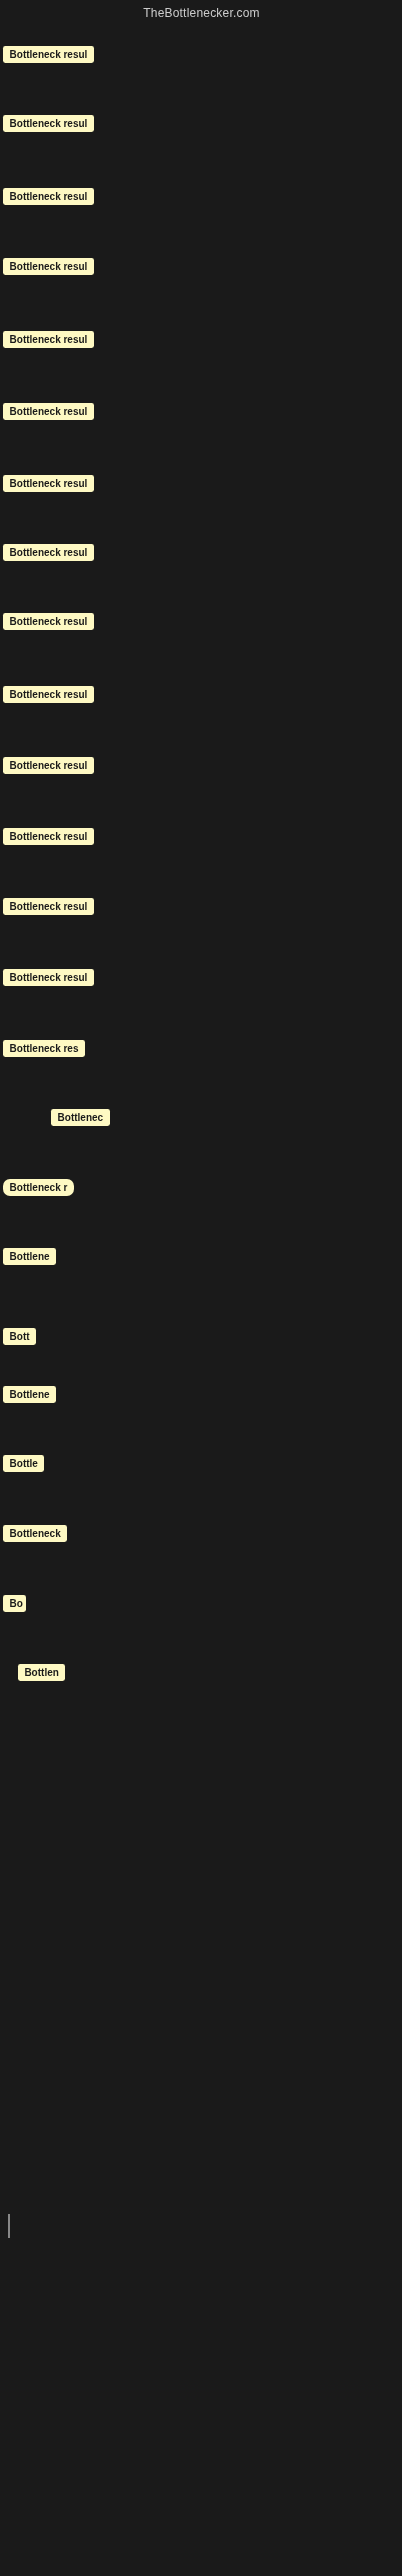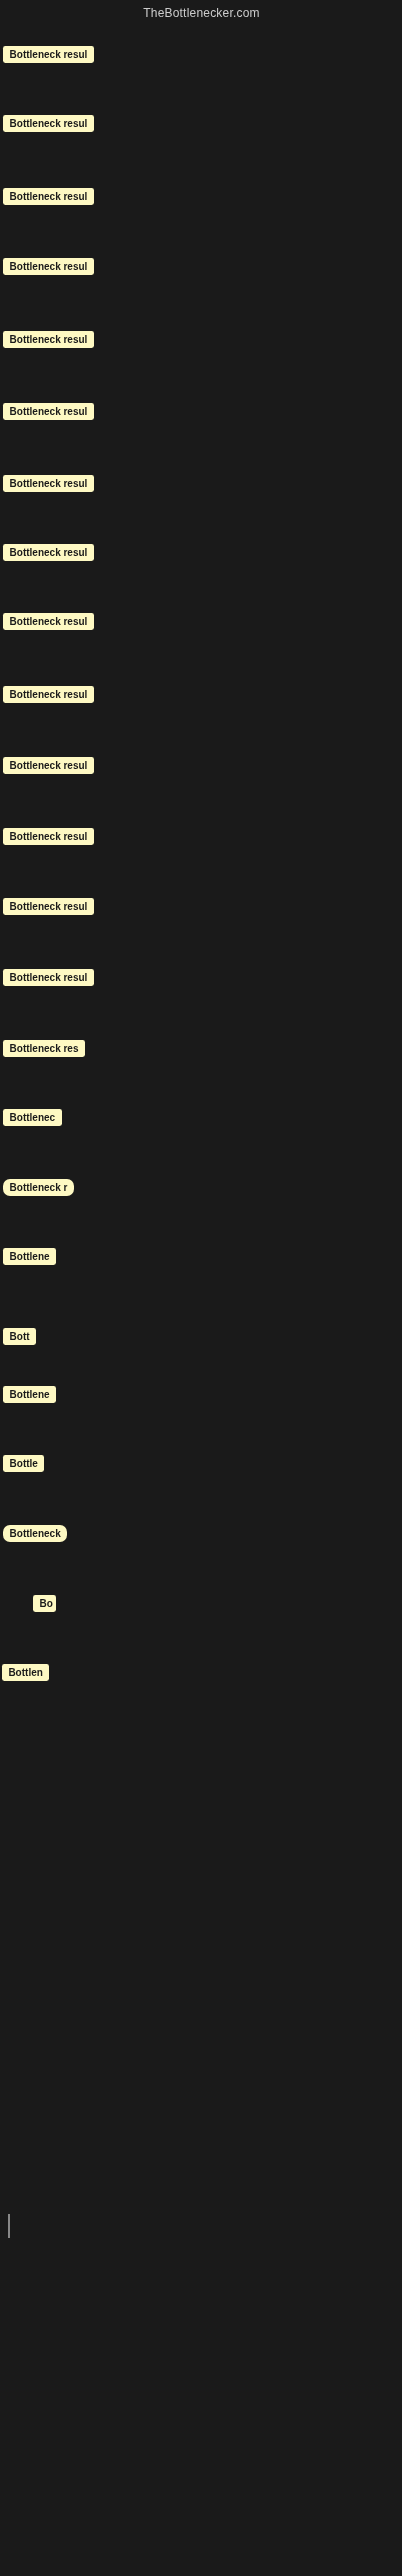--- a/index.html
+++ b/index.html
@@ -63,25 +63,25 @@
     <div class="result-row" style="top: 403px; left: 3.2px;"><span class="bottleneck-badge" style="max-width: 105px;">Bottleneck resul</span></div>
     <div class="result-row" style="top: 475px; left: 3.2px;"><span class="bottleneck-badge" style="max-width: 105px;">Bottleneck resul</span></div>
     <div class="result-row" style="top: 544px; left: 3.2px;"><span class="bottleneck-badge" style="max-width: 105px;">Bottleneck resul</span></div>
     <div class="result-row" style="top: 613px; left: 3.2px;"><span class="bottleneck-badge" style="max-width: 105px;">Bottleneck resul</span></div>
     <div class="result-row" style="top: 686px; left: 3.2px;"><span class="bottleneck-badge" style="max-width: 105px;">Bottleneck resul</span></div>
     <div class="result-row" style="top: 757px; left: 3.2px;"><span class="bottleneck-badge" style="max-width: 105px;">Bottleneck resul</span></div>
     <div class="result-row" style="top: 828px; left: 3.2px;"><span class="bottleneck-badge" style="max-width: 105px;">Bottleneck resul</span></div>
     <div class="result-row" style="top: 898px; left: 3.2px;"><span class="bottleneck-badge" style="max-width: 105px;">Bottleneck resul</span></div>
     <div class="result-row" style="top: 969px; left: 3.2px;"><span class="bottleneck-badge" style="max-width: 105px;">Bottleneck resul</span></div>
     <div class="result-row" style="top: 1040px; left: 3.2px;"><span class="bottleneck-badge" style="max-width: 89px;">Bottleneck res</span></div>
-    <div class="result-row" style="top: 1109px; left: 3.2px;"><span class="bottleneck-badge" style="max-width: 64px;">Bottlenec</span></div>
+    <div class="result-row" style="top: 1109px; left: 3.2px;"><span class="bottleneck-badge" style="max-width: 64px; margin-left: 48px;">Bottlenec</span></div>
     <div class="result-row" style="top: 1179px; left: 3.2px;"><span class="bottleneck-badge" style="max-width: 76px; border-radius: 7px;">Bottleneck r</span></div>
     <div class="result-row" style="top: 1248px; left: 3.2px;"><span class="bottleneck-badge" style="max-width: 58px;">Bottlene</span></div>
     <div class="result-row" style="top: 1317px; left: 3.2px; margin-top: 11px;"><span class="bottleneck-badge" style="max-width: 34px;">Bott</span></div>
     <div class="result-row" style="top: 1386px; left: 3.2px;"><span class="bottleneck-badge" style="max-width: 58px;">Bottlene</span></div>
     <div class="result-row" style="top: 1455px; left: 3.2px;"><span class="bottleneck-badge" style="max-width: 44px;">Bottle</span></div>
-    <div class="result-row" style="top: 1525px; left: 3.2px;"><span class="bottleneck-badge" style="max-width: 68px; border-radius: 7px;">Bottleneck</span></div>
-    <div class="result-row" style="top: 1595px; left: 3.2px; margin-left: 30px;"><span class="bottleneck-badge" style="max-width: 22.5px;">Bo</span></div>
-    <div class="result-row" style="top: 1664px; left: 2px;"><span class="bottleneck-badge" style="max-width: 52px;">Bottlen</span></div>
+    <div class="result-row" style="top: 1525px; left: 3.2px;"><span class="bottleneck-badge" style="max-width: 68px;">Bottleneck</span></div>
+    <div class="result-row" style="top: 1595px; left: 3.2px;"><span class="bottleneck-badge" style="max-width: 22.5px;">Bo</span></div>
+    <div class="result-row" style="top: 1664px; left: 18px;"><span class="bottleneck-badge" style="max-width: 52px;">Bottlen</span></div>
   </div>
 
 <div class="cursor-line" style="top: 2214px;"></div>
 
 
 </body></html>

